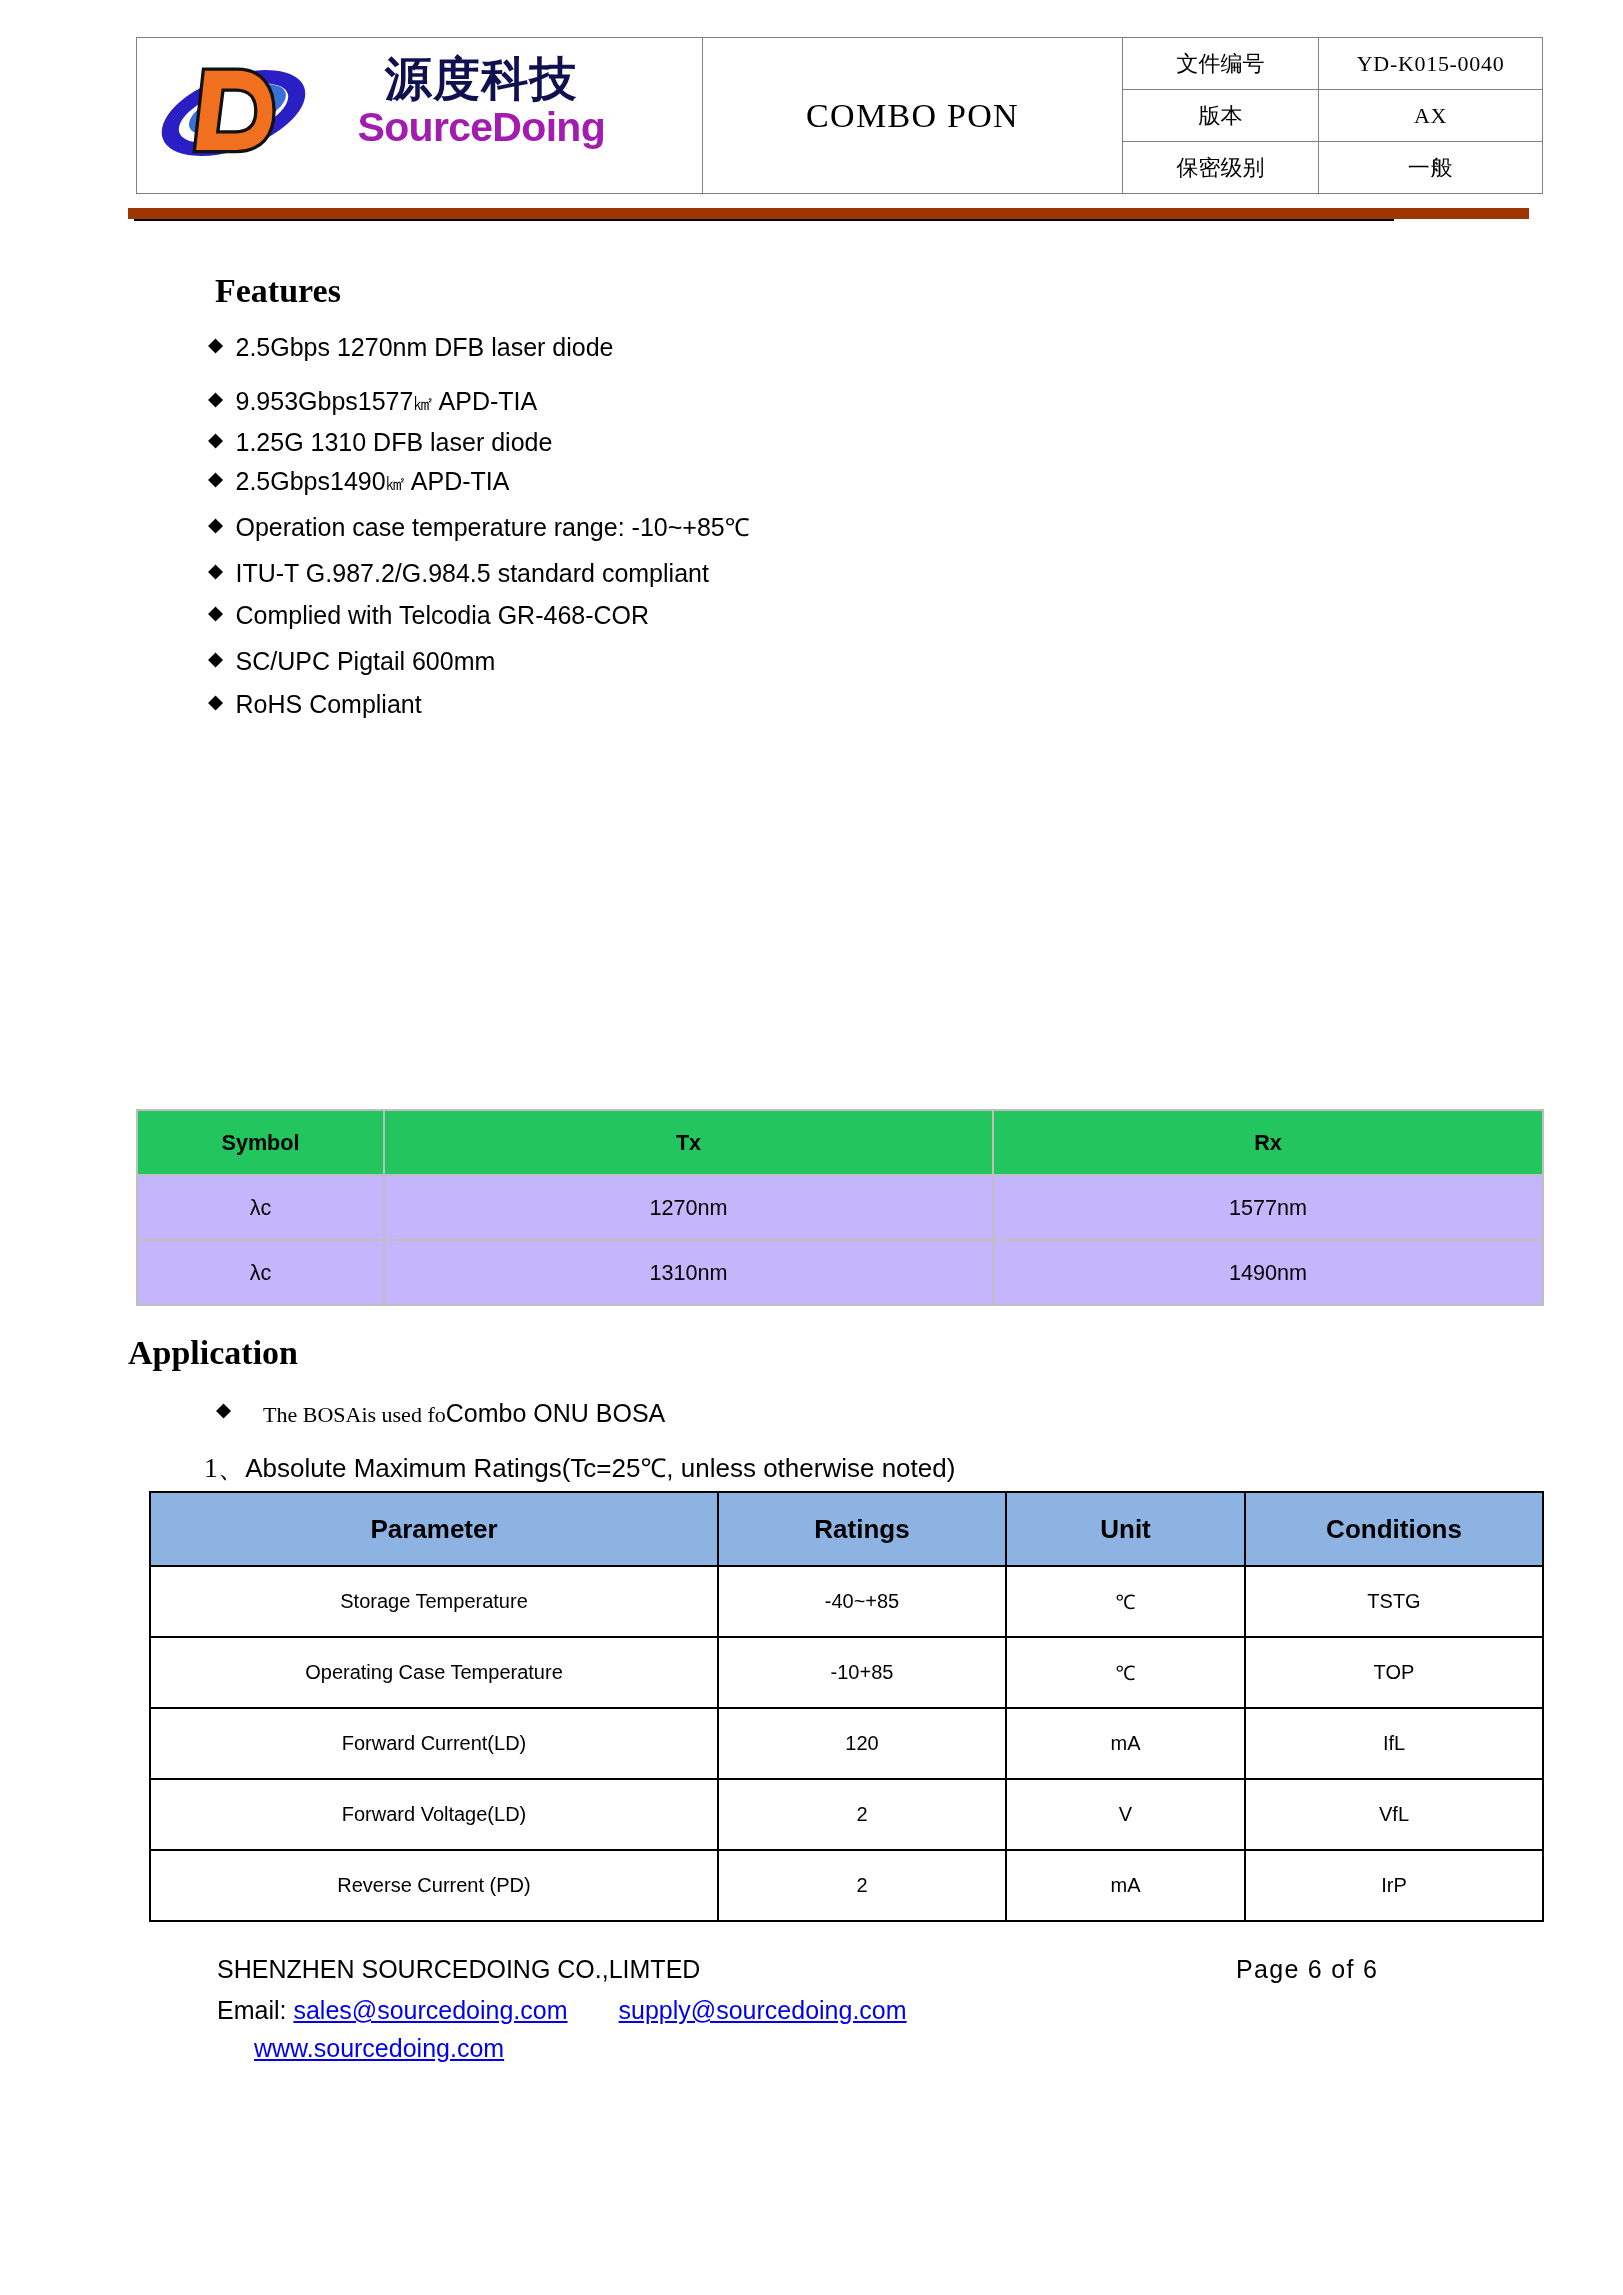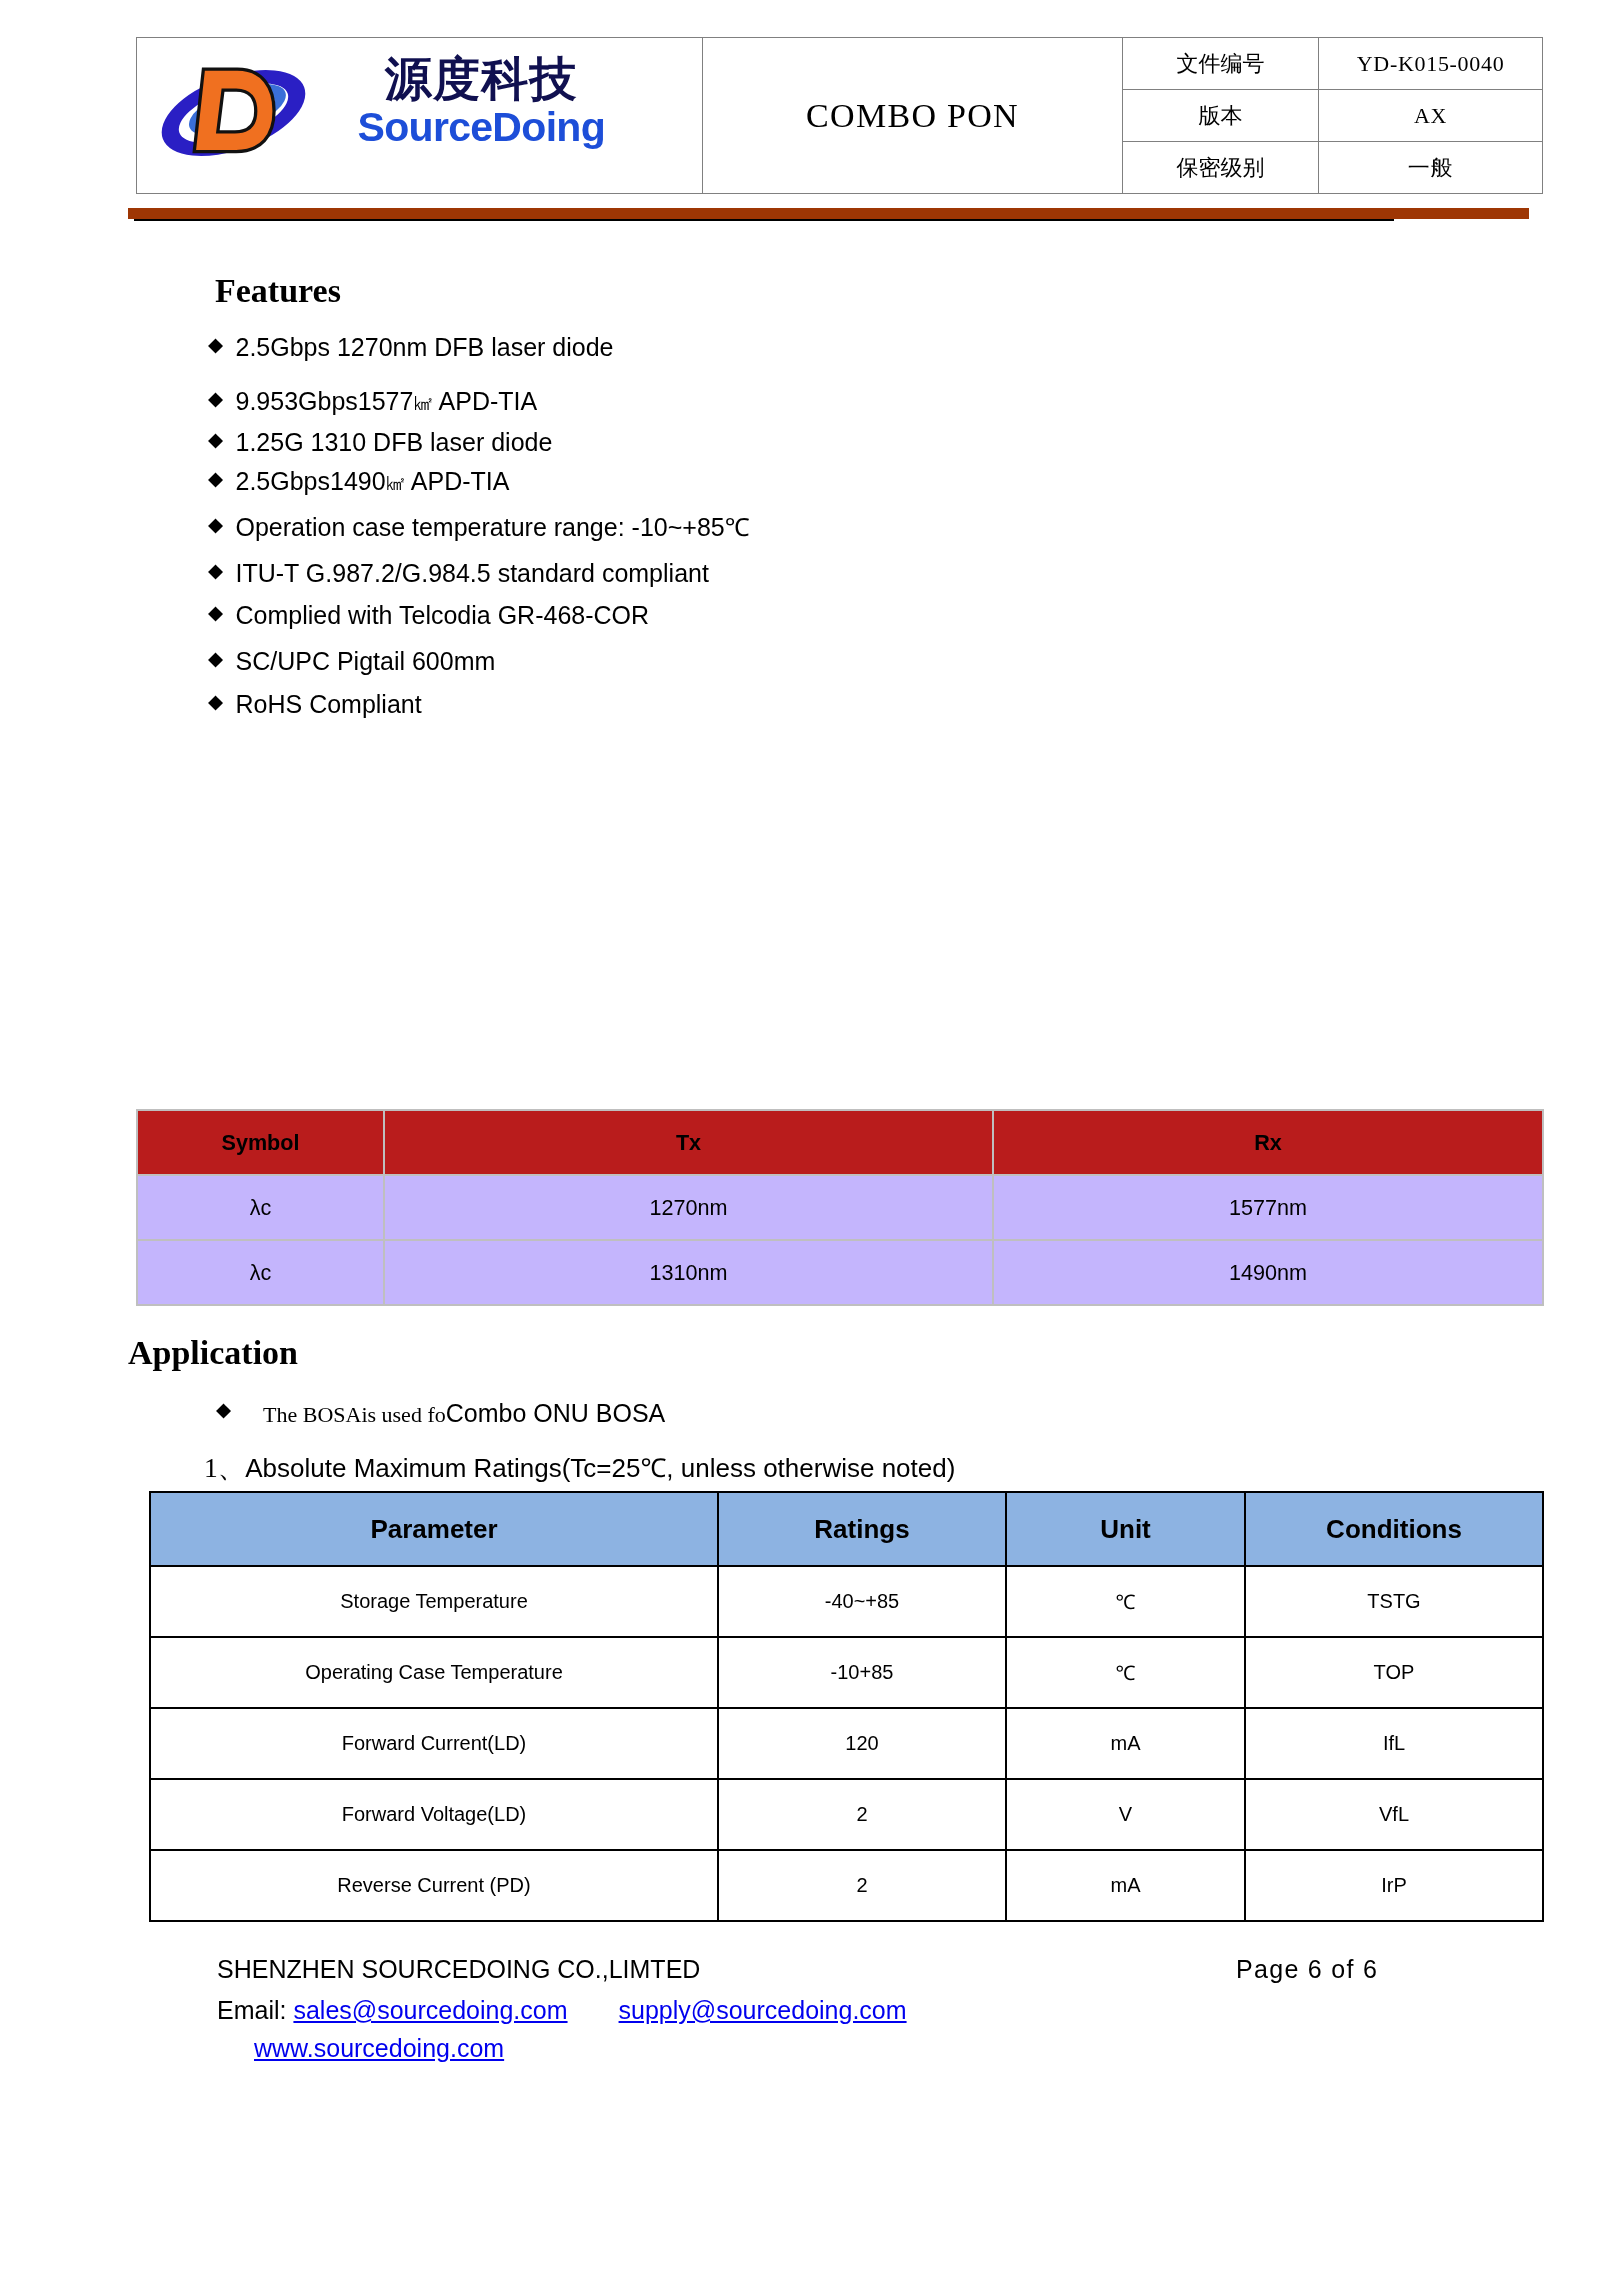--- a/index.html
+++ b/index.html
@@ -76,21 +76,21 @@
     font-weight: bold;
     color: #101050;
     line-height: 1.0;
     letter-spacing: 1.3px;
     white-space: nowrap;
   }
   .logo-en {
     font-family: "Liberation Sans", sans-serif;
     font-size: 41px;
     font-weight: bold;
-    color: #1d4ed8;
+    color: #a21caf;
     line-height: 1.05;
     letter-spacing: -0.7px;
     margin-top: 3.9px;
     white-space: nowrap;
   }
 
   
   .divider-shadow {
     position: absolute;
     left: 134px;
@@ -205,21 +205,21 @@
     table-layout: fixed;
   }
   .wave-table th, .wave-table td {
     border: 2.6px solid #bfbfbf;
     text-align: center;
     vertical-align: middle;
     font-family: "Liberation Sans", sans-serif;
     padding: 0;
   }
   .wave-table th {
-    background: #b91c1c;
+    background: #22c55e;
     font-size: 21.6px;
     font-weight: bold;
     height: 63px;
   }
   .wave-table td {
     background: #c4b5fd;
     font-size: 21.6px;
     font-weight: normal;
     height: 63px;
   }

